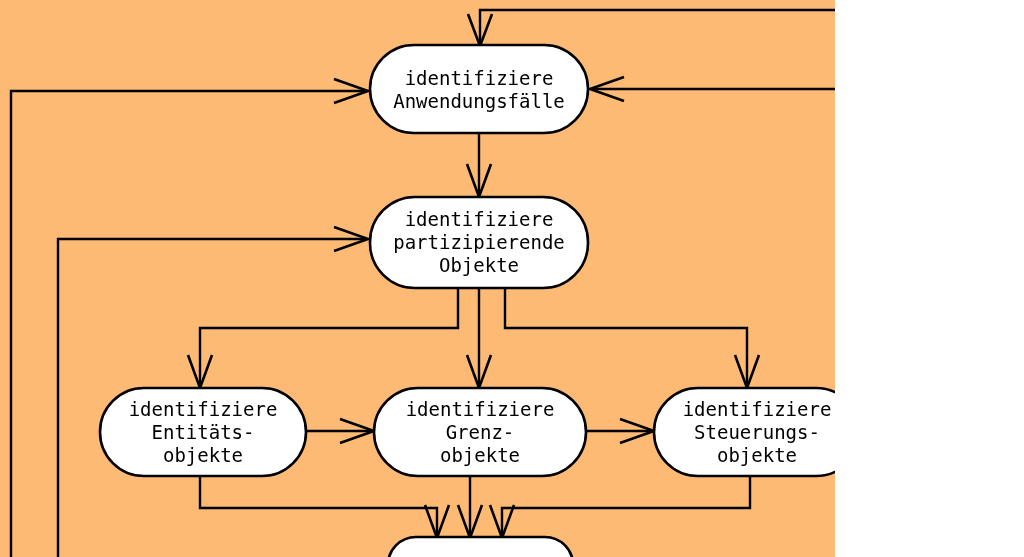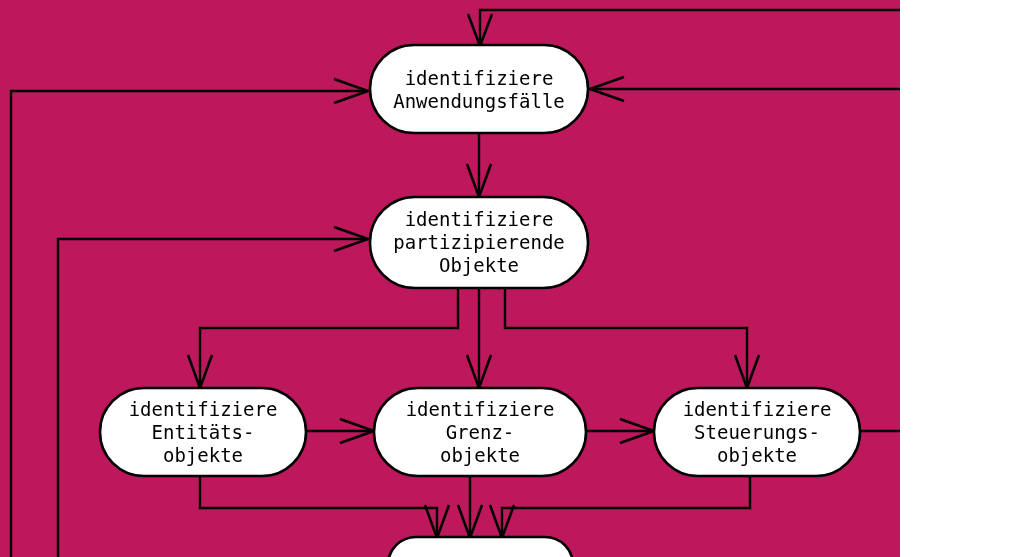--- a/index.html
+++ b/index.html
@@ -2,23 +2,23 @@
 <html><head>
 <meta charset="utf-8">
 <style>
   html, body {
     margin: 0;
     padding: 0;
     background: #ffffff;
   }
   #diagram-root {
     position: relative;
-    width: 900px;
+    width: 835px;
     height: 557px;
-    background: #be185d;
+    background: #fdba74;
     overflow: hidden;
     font-family: "DejaVu Sans Mono", "Liberation Mono", monospace;
     text-align: center;
   }
   #flow-svg {
     position: absolute;
     top: 0;
     left: 0;
     width: 1024px;
     height: 557px;

